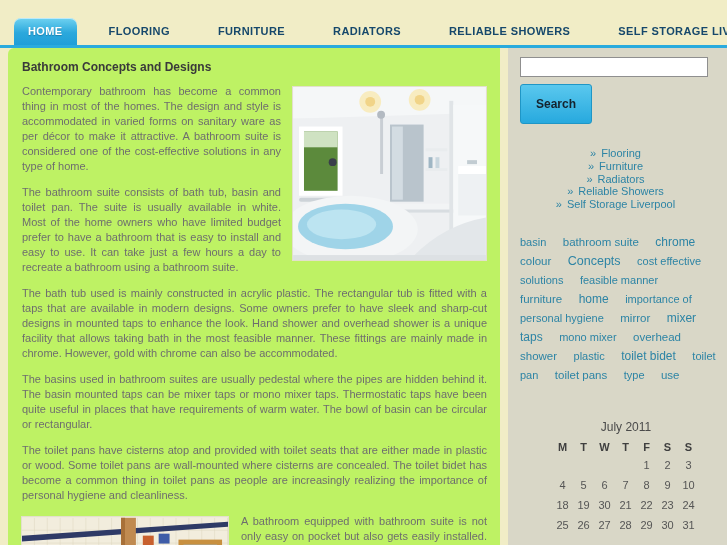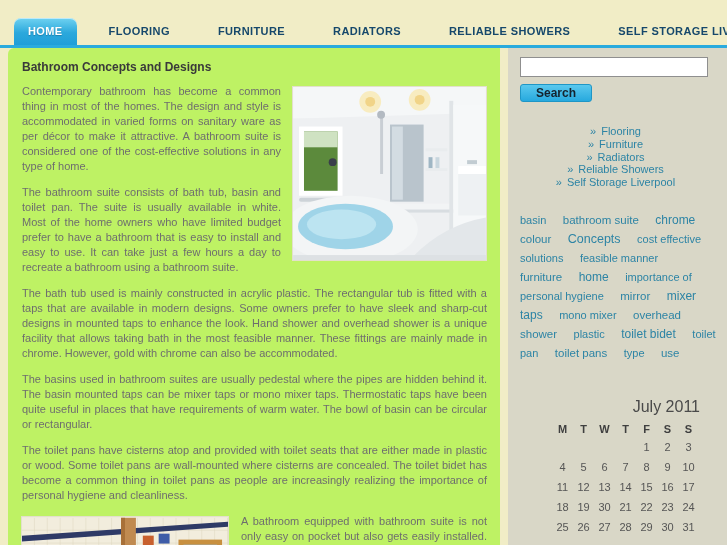--- a/index.html
+++ b/index.html
@@ -84,33 +84,33 @@
     font-size:11px; padding:0 4px;
     display:block;
   }
   .search-btn {
     margin-top:7px;
     background:linear-gradient(#5ac8ee,#27a9de);
     border:1px solid #1f96c6;
     border-radius:3px;
     font-family:"Liberation Sans", sans-serif;
     font-size:12px; font-weight:bold; color:#15232e;
-    padding:1px 15px;
+    padding:12px 15px;
     cursor:pointer;
     display:block;
   }
   ul.cat-list { list-style:none; margin-top:23px; }
   ul.cat-list li { font-size:11px; line-height:12.8px; white-space:nowrap;text-align:center; }
   ul.cat-list .arrow { color:#2d84a5; font-size:11px; margin-right:5px; }
   ul.cat-list a { color:#2d84a5; text-decoration:none; cursor:pointer; }
   .tag-cloud { margin-top:21px; line-height:17px; width:200px; }
   .tag-cloud a { color:#2d84a5; text-decoration:none; margin-right:12px; cursor:pointer; }
   
   .calendar { margin:36px 0 0 32px; }
-  .cal-caption { text-align:right; font-size:16px; color:#4a4a4a; width:148px; margin-bottom:5px; }
+  .cal-caption { text-align:center; font-size:12px; color:#4a4a4a; width:148px; margin-bottom:5px; }
   table.cal { border-collapse:collapse; }
   table.cal th {
     width:21px; height:16px; text-align:center;
     font-size:11px; font-weight:bold; color:#3f3f3f;
   }
   table.cal td {
     width:21px; height:20px; text-align:center;
     font-size:11px; color:#555555;
   }
   .cal-prev { margin:7px 0 0 34px; }
@@ -278,29 +278,20 @@
             <tr>
               <td>4</td>
               <td>5</td>
               <td>6</td>
               <td>7</td>
               <td>8</td>
               <td>9</td>
               <td>10</td>
             </tr>
             <tr>
-              <td>11</td>
-              <td>12</td>
-              <td>13</td>
-              <td>14</td>
-              <td>15</td>
-              <td>16</td>
-              <td>17</td>
-            </tr>
-            <tr>
               <td>18</td>
               <td>19</td>
               <td>30</td>
               <td>21</td>
               <td>22</td>
               <td>23</td>
               <td>24</td>
             </tr>
             <tr>
               <td>25</td>

